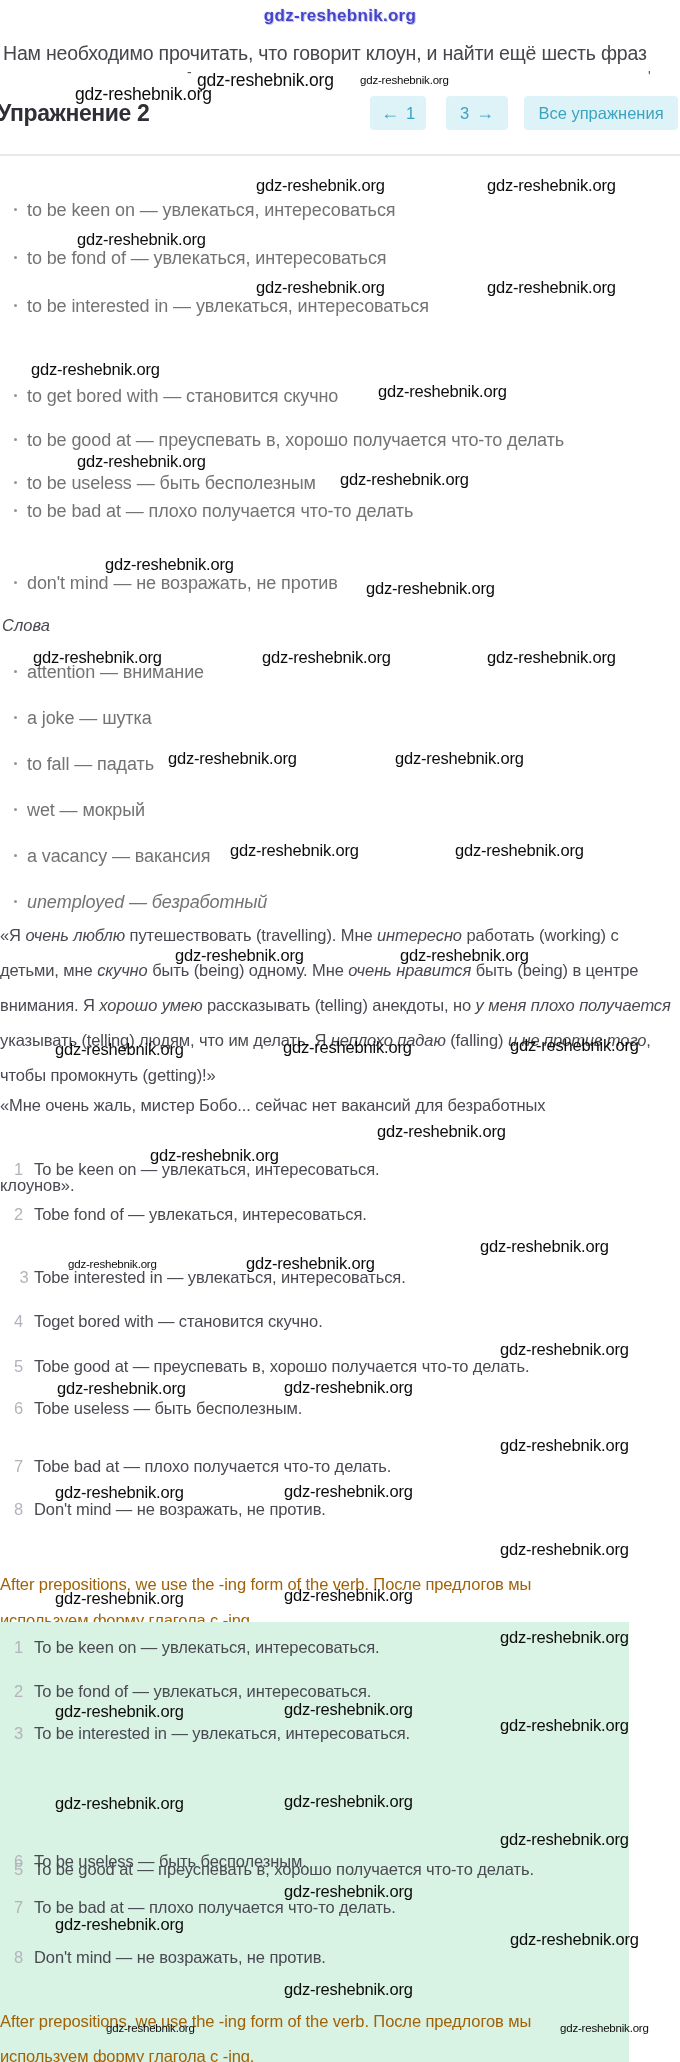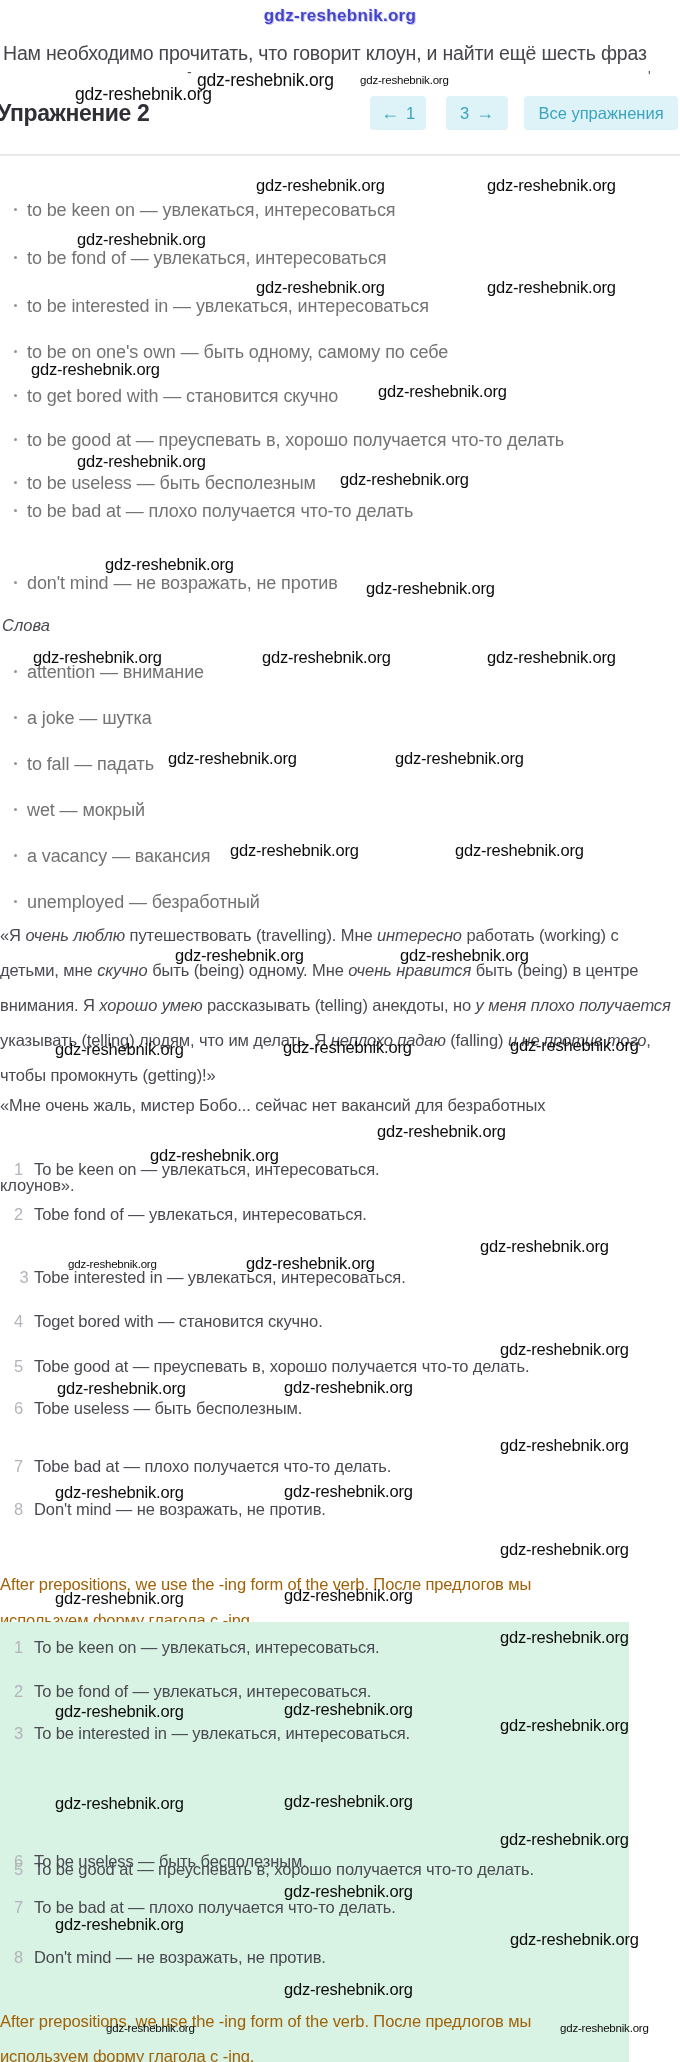--- a/index.html
+++ b/index.html
@@ -61,21 +61,20 @@
   <div class="divider" style="top:154px;"></div>
 
   <span class="wm" style="left:256px;top:176px;">gdz-reshebnik.org</span>
   <span class="wm" style="left:487px;top:176px;">gdz-reshebnik.org</span>
   <div class="bi" style="top:200px;">to be keen on — увлекаться, интересоваться</div>
   <span class="wm" style="left:77px;top:230px;">gdz-reshebnik.org</span>
   <div class="bi" style="top:248px;">to be fond of — увлекаться, интересоваться</div>
   <span class="wm" style="left:256px;top:278px;">gdz-reshebnik.org</span>
   <span class="wm" style="left:487px;top:278px;">gdz-reshebnik.org</span>
   <div class="bi" style="top:296px;">to be interested in — увлекаться, интересоваться</div>
-  <div class="bi" style="top:342px;">to be on one's own — быть одному, самому по себе</div>
   <span class="wm" style="left:31px;top:360px;">gdz-reshebnik.org</span>
   <div class="bi" style="top:386px;">to get bored with — становится скучно</div>
   <span class="wm" style="left:378px;top:382px;">gdz-reshebnik.org</span>
   <div class="bi" style="top:430px;">to be good at — преуспевать в, хорошо получается что-то делать</div>
   <span class="wm" style="left:77px;top:452px;">gdz-reshebnik.org</span>
   <div class="bi" style="top:473px;">to be useless — быть бесполезным</div>
   <span class="wm" style="left:340px;top:470px;">gdz-reshebnik.org</span>
   <div class="bi" style="top:501px;">to be bad at — плохо получается что-то делать</div>
   <span class="wm" style="left:105px;top:555px;">gdz-reshebnik.org</span>
   <div class="bi" style="top:573px;">don't mind — не возражать, не против</div>
@@ -87,21 +86,21 @@
   <span class="wm" style="left:487px;top:648px;">gdz-reshebnik.org</span>
   <div class="bi" style="top:662px;">attention — внимание</div>
   <div class="bi" style="top:708px;">a joke — шутка</div>
   <div class="bi" style="top:754px;">to fall — падать</div>
   <span class="wm" style="left:168px;top:749px;">gdz-reshebnik.org</span>
   <span class="wm" style="left:395px;top:749px;">gdz-reshebnik.org</span>
   <div class="bi" style="top:800px;">wet — мокрый</div>
   <div class="bi" style="top:846px;text-align:center;">a vacancy — вакансия</div>
   <span class="wm" style="left:230px;top:841px;">gdz-reshebnik.org</span>
   <span class="wm" style="left:455px;top:841px;">gdz-reshebnik.org</span>
-  <div class="bi" style="top:892px;">unemployed — безработный</div>
+  <div class="bi" style="top:892px;font-style:italic;">unemployed — безработный</div>
 
   <div class="para" style="top:918px;"><span>«Я </span><span class="it">очень люблю</span><span> путешествовать (travelling). Мне </span><span class="it">интересно</span><span> работать (working) с детьми, мне </span><span class="it">скучно</span><span> быть (being) одному. Мне </span><span class="it">очень нравится</span><span> быть (being) в центре внимания. Я </span><span class="it">хорошо умею</span><span> рассказывать (telling) анекдоты, но </span><span class="it">у меня плохо получается</span><span> указывать (telling) людям, что им делать. Я </span><span class="it">неплохо падаю</span><span> (falling) </span><span class="it">и не против того</span><span>, чтобы промокнуть (getting)!»</span></div>
   <span class="wm" style="left:175px;top:946px;">gdz-reshebnik.org</span>
   <span class="wm" style="left:400px;top:946px;">gdz-reshebnik.org</span>
   <span class="wm" style="left:55px;top:1040px;">gdz-reshebnik.org</span>
   <span class="wm" style="left:283px;top:1038px;">gdz-reshebnik.org</span>
   <span class="wm" style="left:510px;top:1036px;">gdz-reshebnik.org</span>
 
   <div class="qline" style="left:0;top:1096px;">«Мне очень жаль, мистер Бобо... сейчас нет вакансий для безработных</div>
   <span class="wm" style="left:377px;top:1122px;">gdz-reshebnik.org</span>

